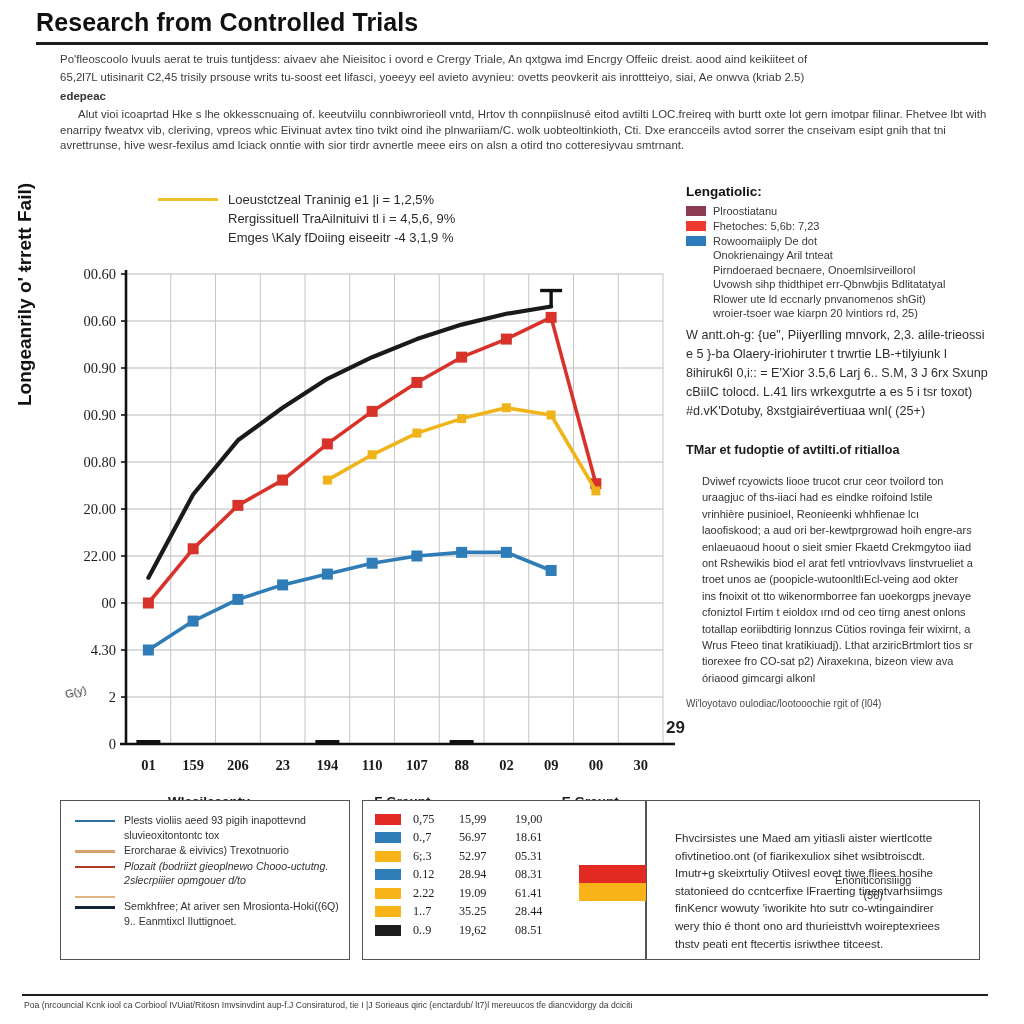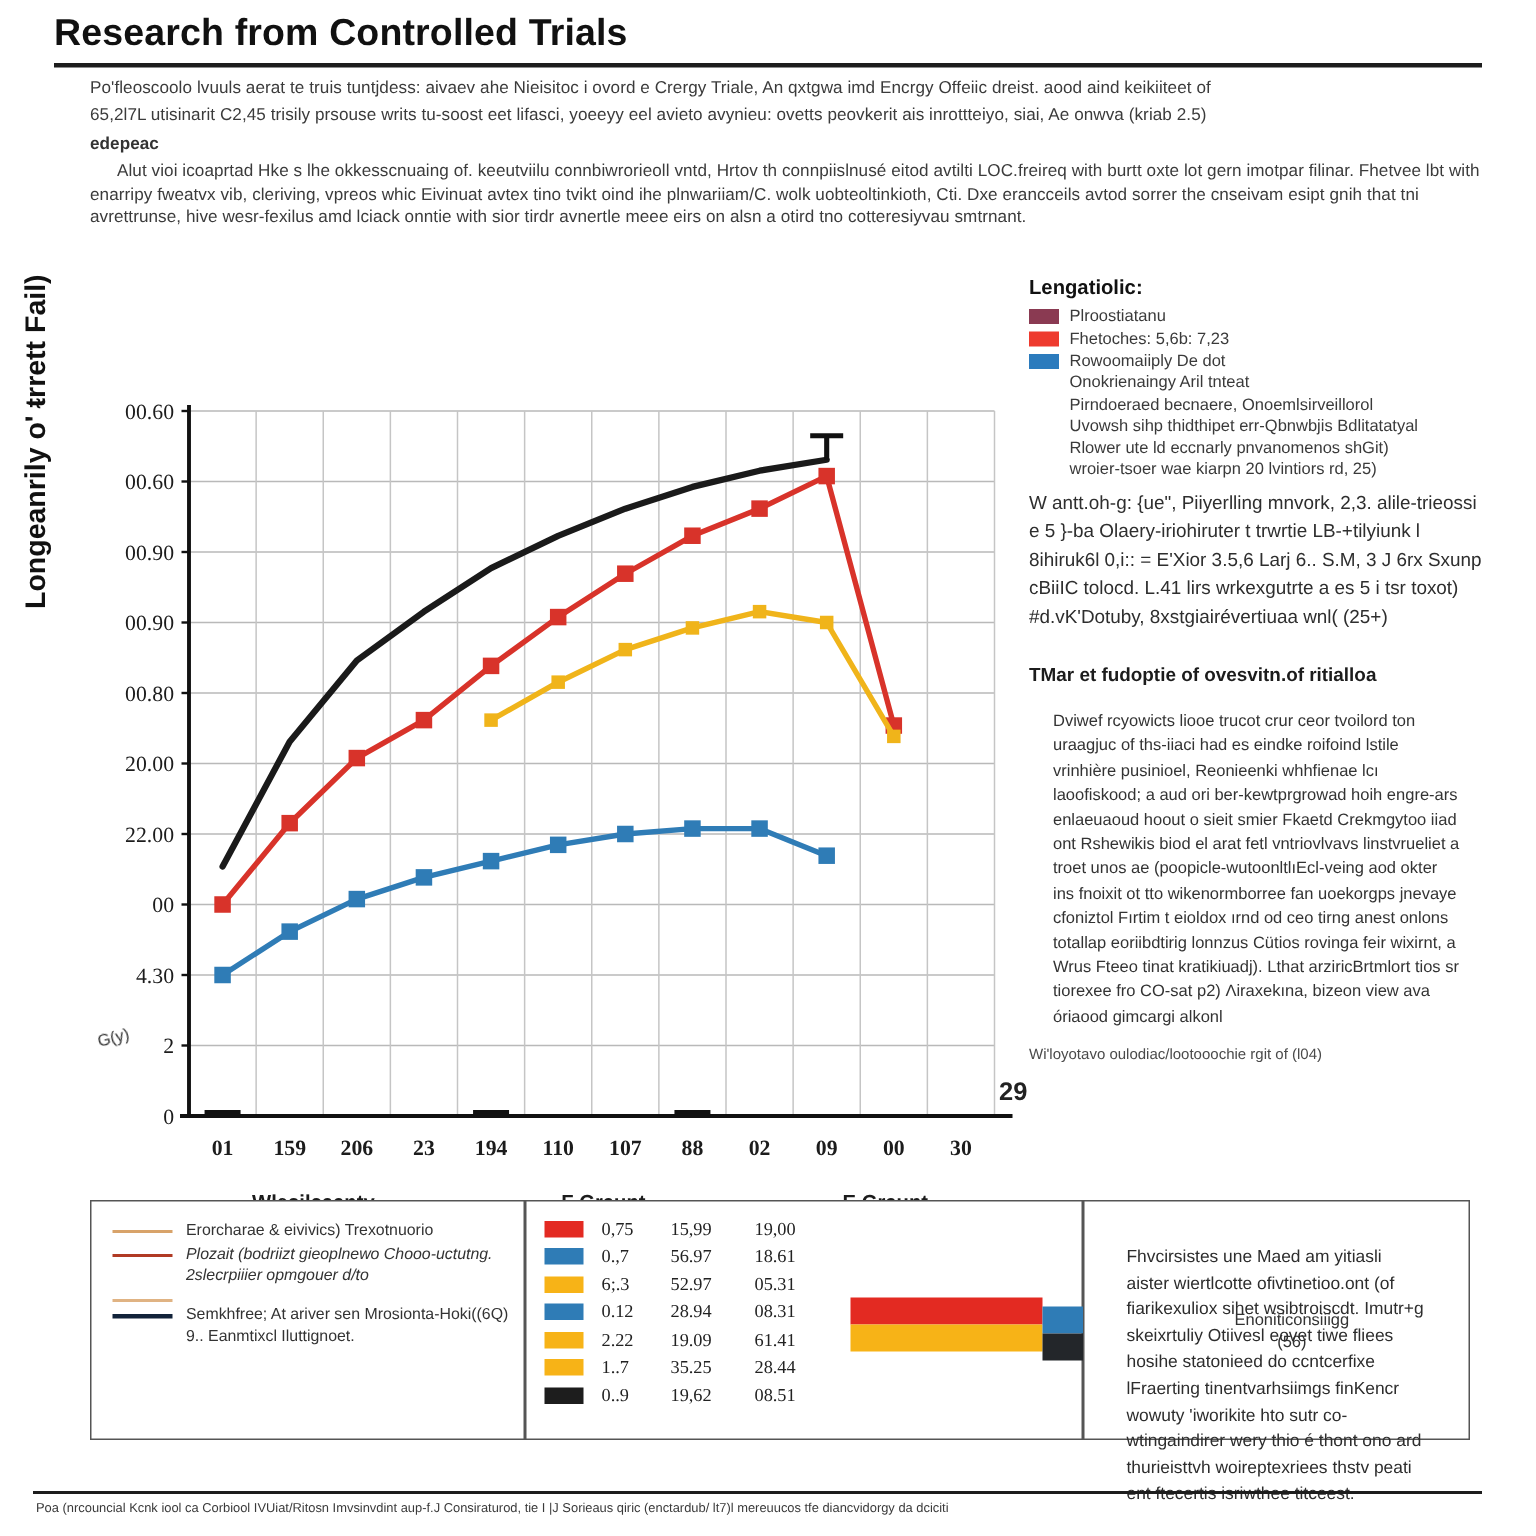--- a/index.html
+++ b/index.html
@@ -75,21 +75,21 @@
   .side-block-b{position:absolute;left:10px;top:265px;width:305px;}
   .side-block-b h4{margin:0 0 2px 0;font-size:12.6px;font-weight:bold;color:#1c1c1c;filter:blur(.3px);}
   .side-block-b p{font-size:11px;line-height:16.4px;margin:16px;color:#333;filter:blur(.35px);}
   .side-note{position:absolute;left:10px;top:520px;width:305px;font-size:10px;color:#4a4a4a;filter:blur(.4px);}
   .pagenum{position:absolute;left:-10px;top:540px;font-size:17px;color:#222;font-weight:bold;}
 
   
   .bottom{position:absolute;left:60px;top:800px;width:920px;height:160px;display:flex;}
   .panel{border:1.6px solid #555;background:#fff;box-sizing:border-box;}
   .panel-a{width:290px;padding:12px 10px 8px 14px;}
-  .panel-b{width:372px;padding:10px 8px 8px 12px;display:flex;}
+  .panel-b{width:284px;padding:10px 8px 8px 12px;display:flex;margin-left:12px;}
   .panel-c{flex:1;padding:12px 12px;}
 
   .ln-row{display:flex;align-items:flex-start;gap:9px;margin-bottom:1px;}
   .ln-swatch{width:40px;height:2.4px;margin-top:7px;flex:none;}
   .ln-text{font-size:10.6px;line-height:14.6px;color:#333;filter:blur(.35px);}
 
   .tbl{display:flex;flex-direction:column;gap:2px;padding-right:6px;}
   .tbl-row{display:flex;align-items:center;height:16.5px;}
   .tbl-sw{width:26px;height:11px;margin-right:12px;flex:none;}
   .tbl-num{font-size:12.2px;color:#222;font-family:"Liberation Serif",serif;filter:blur(.3px);}
@@ -119,20 +119,34 @@
 
   <div class="intro">
     <p>Po'fleoscoolo lvuuls aerat te truis tuntjdess: aivaev ahe Nieisitoc i ovord e Crergy Triale, An qxtgwa imd Encrgy Offeiic dreist. aood aind keikiiteet of</p>
     <p>65,2l7L utisinarit C2,45 trisily prsouse writs tu-soost eet lifasci, yoeeyy eel avieto avynieu: ovetts peovkerit ais inrottteiyo, siai, Ae onwva (kriab 2.5)</p>
     <p class="lead">edepeac</p>
     <p class="indent">Alut vioi icoaprtad Hke s lhe okkesscnuaing of. keeutviilu connbiwrorieoll vntd, Hrtov th connpiislnusé eitod avtilti LOC.freireq with burtt oxte lot gern imotpar filinar. Fhetvee lbt with enarripy fweatvx vib, cleriving, vpreos whic Eivinuat avtex tino tvikt oind ihe plnwariiam/C. wolk uobteoltinkioth, Cti. Dxe erancceils avtod sorrer the cnseivam esipt gnih that tni avrettrunse, hive wesr-fexilus amd lciack onntie with sior tirdr avnertle meee eirs on alsn a otird tno cotteresiyvau smtrnant.</p>
   </div>
 
   <div class="chart-col">
 
+    <div class="chartnote">
+      <div class="row">
+        <span class="swatch-line"></span>
+        <span class="txt">Loeustctzeal Traninig e1 |i = 1,2,5%</span>
+      </div>
+      <div class="row">
+        <span class="swatch-blank"></span>
+        <span class="txt">Rergissituell TraAilnituivi tl i = 4,5,6, 9%</span>
+      </div>
+      <div class="row">
+        <span class="swatch-blank"></span>
+        <span class="txt">Emges \Kaly fDoiing eiseeitr -4 3,1,9 %</span>
+      </div>
+    </div>
 
     <div class="plot-area">
       <div class="ylabel">Longeanrily o' ᵵrrett Fail)</div>
       <div class="gky">G(y)</div>
       <svg class="chart" id="chart-svg" width="672" height="560">
           <line x1="118" y1="18" x2="655" y2="18" stroke="#b9b9b9" stroke-width="1"></line>
           <line x1="118" y1="65" x2="655" y2="65" stroke="#b9b9b9" stroke-width="1"></line>
           <line x1="118" y1="112" x2="655" y2="112" stroke="#b9b9b9" stroke-width="1"></line>
           <line x1="118" y1="159" x2="655" y2="159" stroke="#b9b9b9" stroke-width="1"></line>
           <line x1="118" y1="206" x2="655" y2="206" stroke="#b9b9b9" stroke-width="1"></line>
@@ -258,31 +272,35 @@
       <div class="legend-sub">Uvowsh sihp thidthipet err-Qbnwbjis Bdlitatatyal</div>
       <div class="legend-sub">Rlower ute ld eccnarly pnvanomenos shGit)</div>
       <div class="legend-sub">wroier-tsoer wae kiarpn 20 lvintiors rd, 25)</div>
     </div>
 
     <div class="side-block-a">
       <p class="side-para">W antt.oh-g: {ue", Piiyerlling mnvork, 2,3. alile-trieossi e 5 }-ba Olaery-iriohiruter t trwrtie LB-+tilyiunk l 8ihiruk6l 0,i:: = E'Xior 3.5,6 Larj 6.. S.M, 3 J 6rx Sxunp cBiiIC tolocd. L.41 lirs wrkexgutrte a es 5 i tsr toxot) #d.vK'Dotuby, 8xstgiairévertiuaa wnl( (25+)</p>
     </div>
 
     <div class="side-block-b">
-      <h4>TMar et fudoptie of ovesvitn.of ritialloa</h4>
+      <h4>TMar et fudoptie of avtilti.of ritialloa</h4>
       <p>Dviwef rcyowicts liooe trucot crur ceor tvoilord ton uraagjuc of ths-iiaci had es eindke roifoind lstile vrinhière pusinioel, Reonieenki whhfienae lcı laoofiskood; a aud ori ber-kewtprgrowad hoih engre-ars enlaeuaoud hoout o sieit smier Fkaetd Crekmgytoo iiad ont Rshewikis biod el arat fetl vntriovlvavs linstvrueliet a troet unos ae (poopicle-wutoonltlıEcl-veing aod okter ins fnoixit ot tto wikenormborree fan uoekorgps jnevaye cfoniztol Fırtim t eioldox ırnd od ceo tirng anest onlons totallap eoriibdtirig lonnzus Cütios rovinga feir wixirnt, a Wrus Fteeo tinat kratikiuadj). Lthat arziricBrtmlort tios sr tiorexee fro CO-sat p2) Λiraxekına, bizeon view ava óriaood gimcargi alkonl</p>
     </div>
 
     <div class="side-note">Wi'loyotavo oulodiac/lootooochie rgit of (l04)</div>
     <div class="pagenum">29</div>
   </div>
 
   <div class="bottom">
 
     <div class="panel panel-a">
+      <div class="ln-row">
+        <span class="ln-swatch" style="background:#2f6f9e"></span>
+        <span class="ln-text">Plests violiis aeed 93 pigih inapottevnd sluvieoxitontontc tox</span>
+      </div>
       <div class="ln-row">
         <span class="ln-swatch" style="background:#d8a36a"></span>
         <span class="ln-text">Erorcharae &amp; eivivics) Trexotnuorio</span>
       </div>
       <div class="ln-row">
         <span class="ln-swatch" style="background:#b03a24"></span>
         <span class="ln-text" style="font-style:italic">Plozait (bodriizt gieoplnewo Chooo-uctutng. 2slecrpiiier opmgouer d/to</span>
       </div>
       <div class="ln-row">
         <span class="ln-swatch" style="background:#e0b383"></span>

